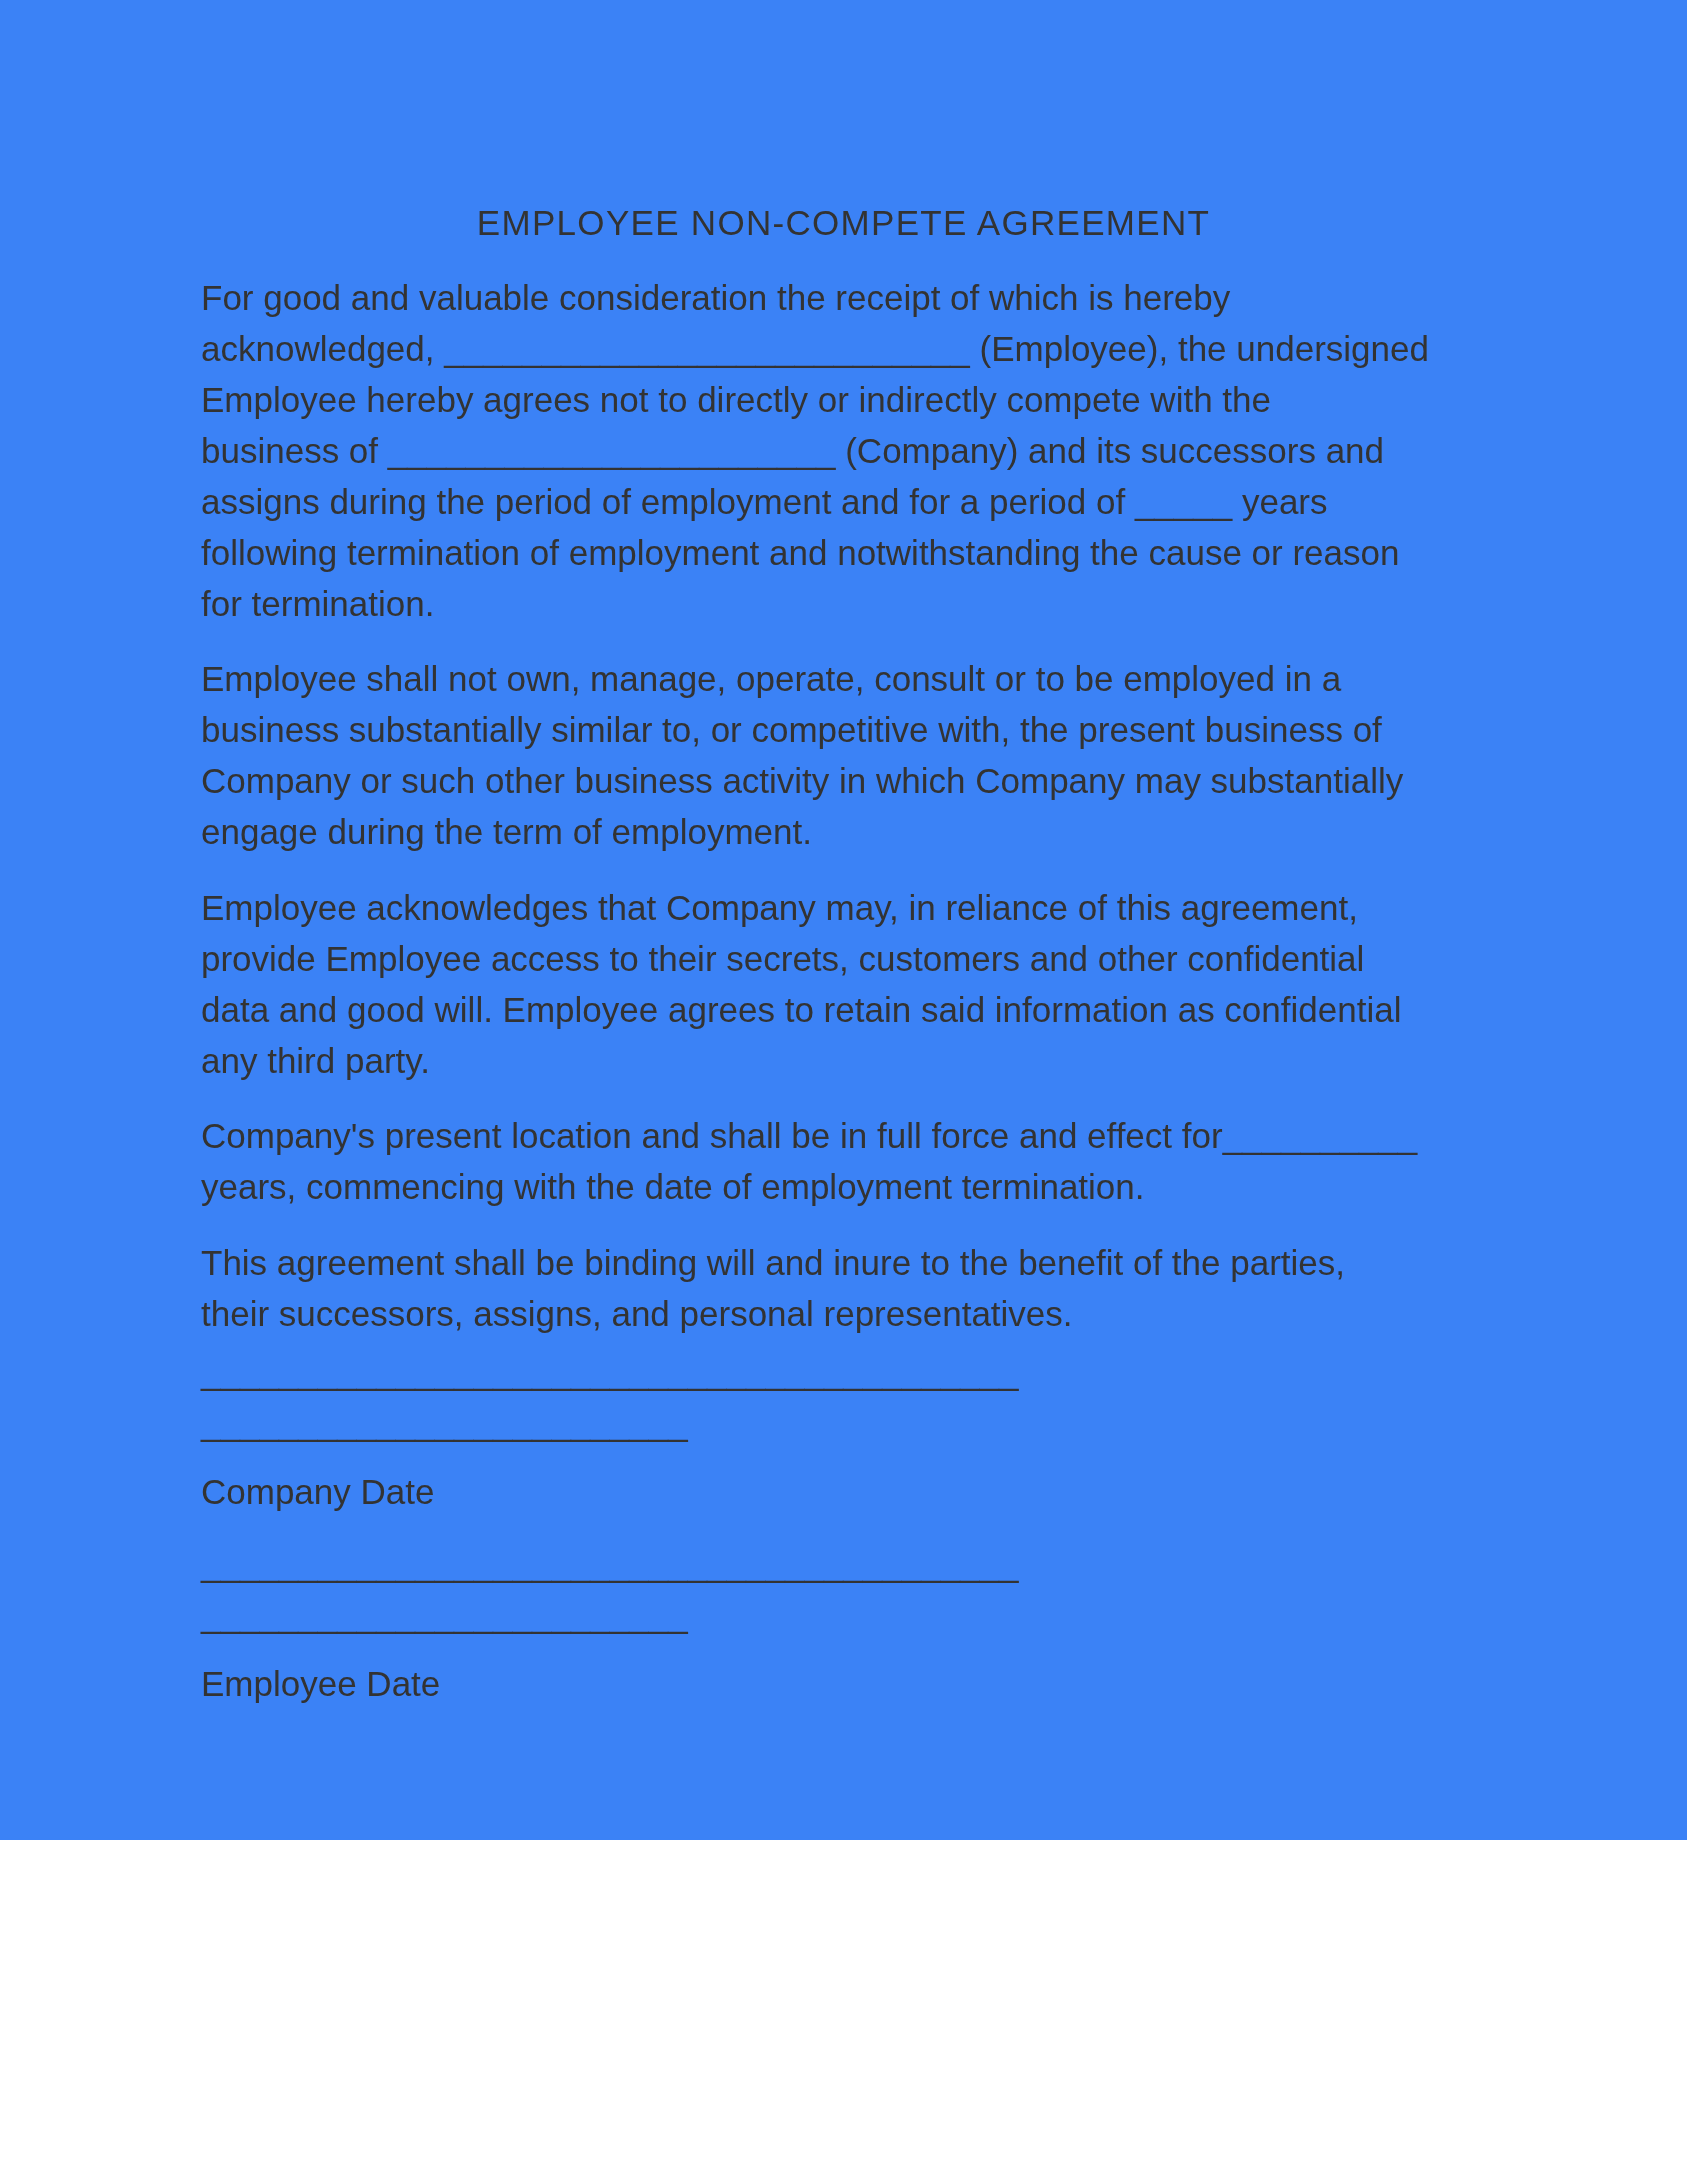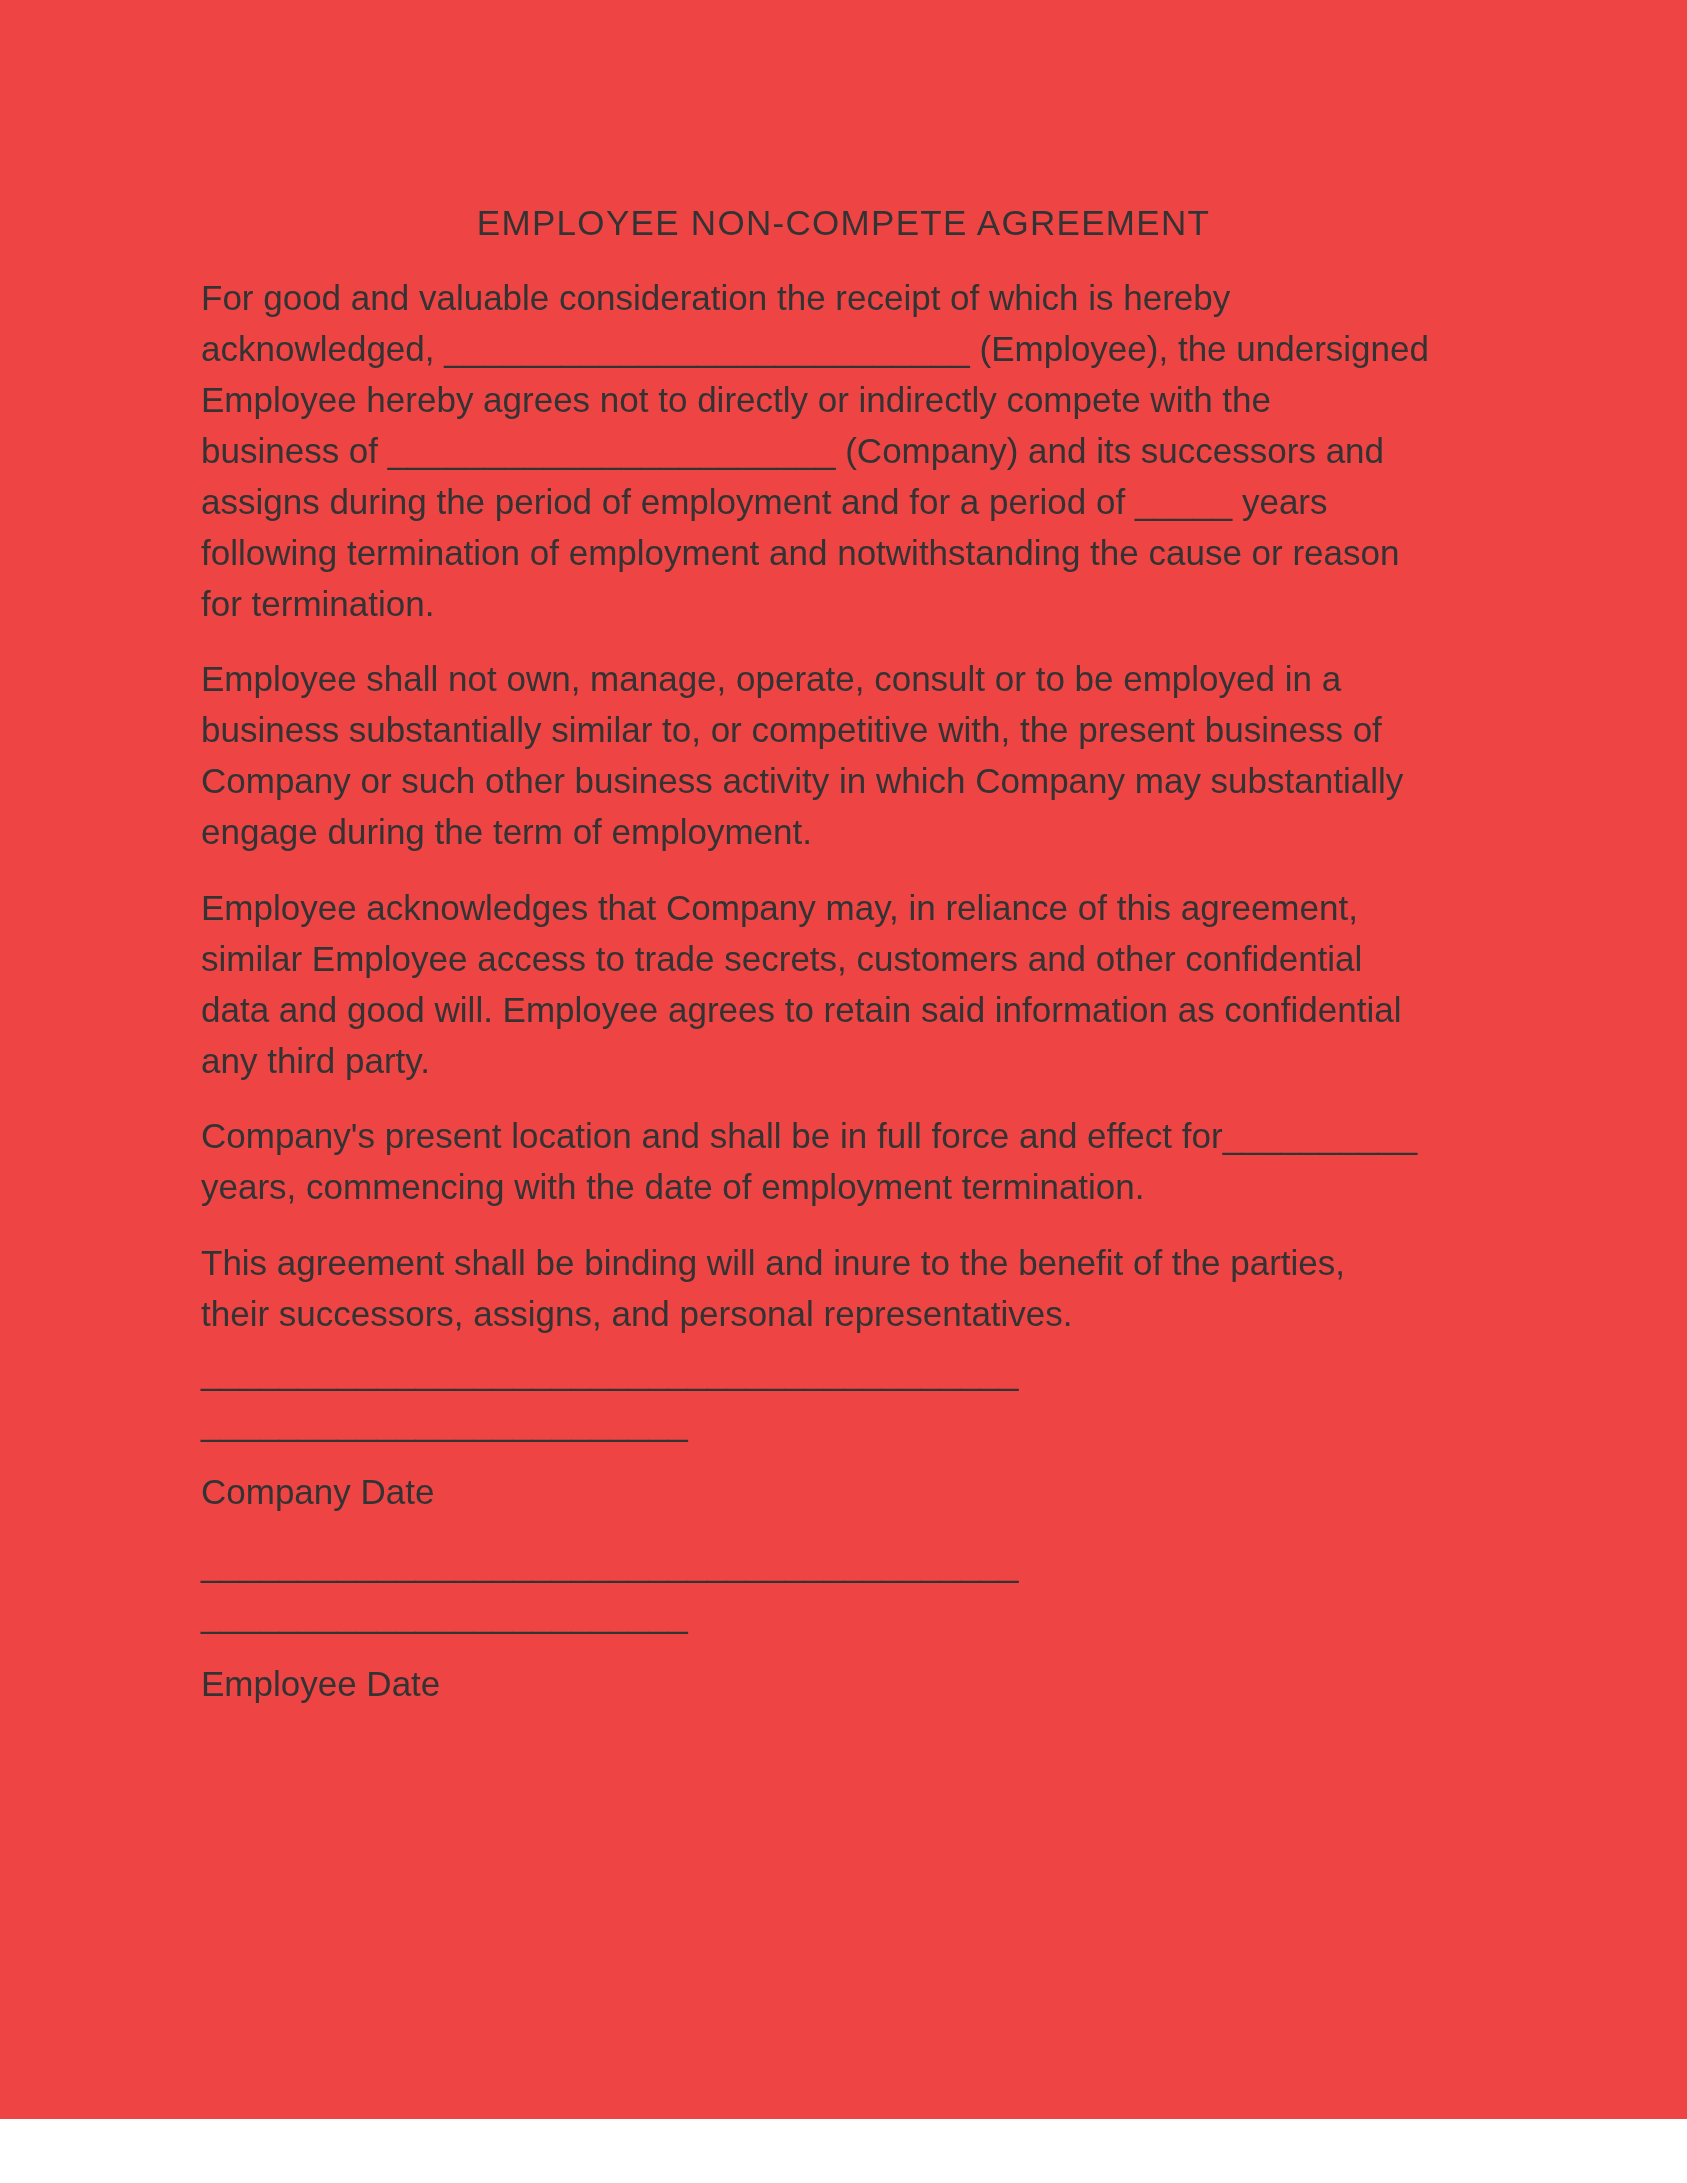--- a/index.html
+++ b/index.html
@@ -3,22 +3,22 @@
 <meta charset="utf-8">
 <style>
   html, body {
     margin: 0;
     padding: 0;
     background: #ffffff;
   }
   .page {
     position: relative;
     width: 1687px;
-    height: 2119px;
-    background: #ef4444;
+    height: 1840px;
+    background: #3b82f6;
     box-sizing: border-box;
     padding: 197px 201px 0 201px;
     font-family: "Liberation Sans", sans-serif;
     font-size: 35px;
     line-height: 51px;
     color: #333333;
     overflow: hidden;
   }
   .doc-title {
     margin: 0 0 23.6px 0;
@@ -68,21 +68,21 @@
 
   <div class="para">
     <div class="ln">Employee shall not own, manage, operate, consult or to be employed in a</div>
     <div class="ln">business substantially similar to, or competitive with, the present business of</div>
     <div class="ln">Company or such other business activity in which Company may substantially</div>
     <div class="ln">engage during the term of employment.</div>
   </div>
 
   <div class="para">
     <div class="ln">Employee acknowledges that Company may, in reliance of this agreement,</div>
-    <div class="ln">similar Employee access to trade secrets, customers and other confidential</div>
+    <div class="ln">provide Employee access to their secrets, customers and other confidential</div>
     <div class="ln">data and good will. Employee agrees to retain said information as confidential</div>
     <div class="ln">any third party.</div>
   </div>
 
   <div class="para">
     <div class="ln">Company's present location and shall be in full force and effect for__________</div>
     <div class="ln">years, commencing with the date of employment termination.</div>
   </div>
 
   <div class="para last">

